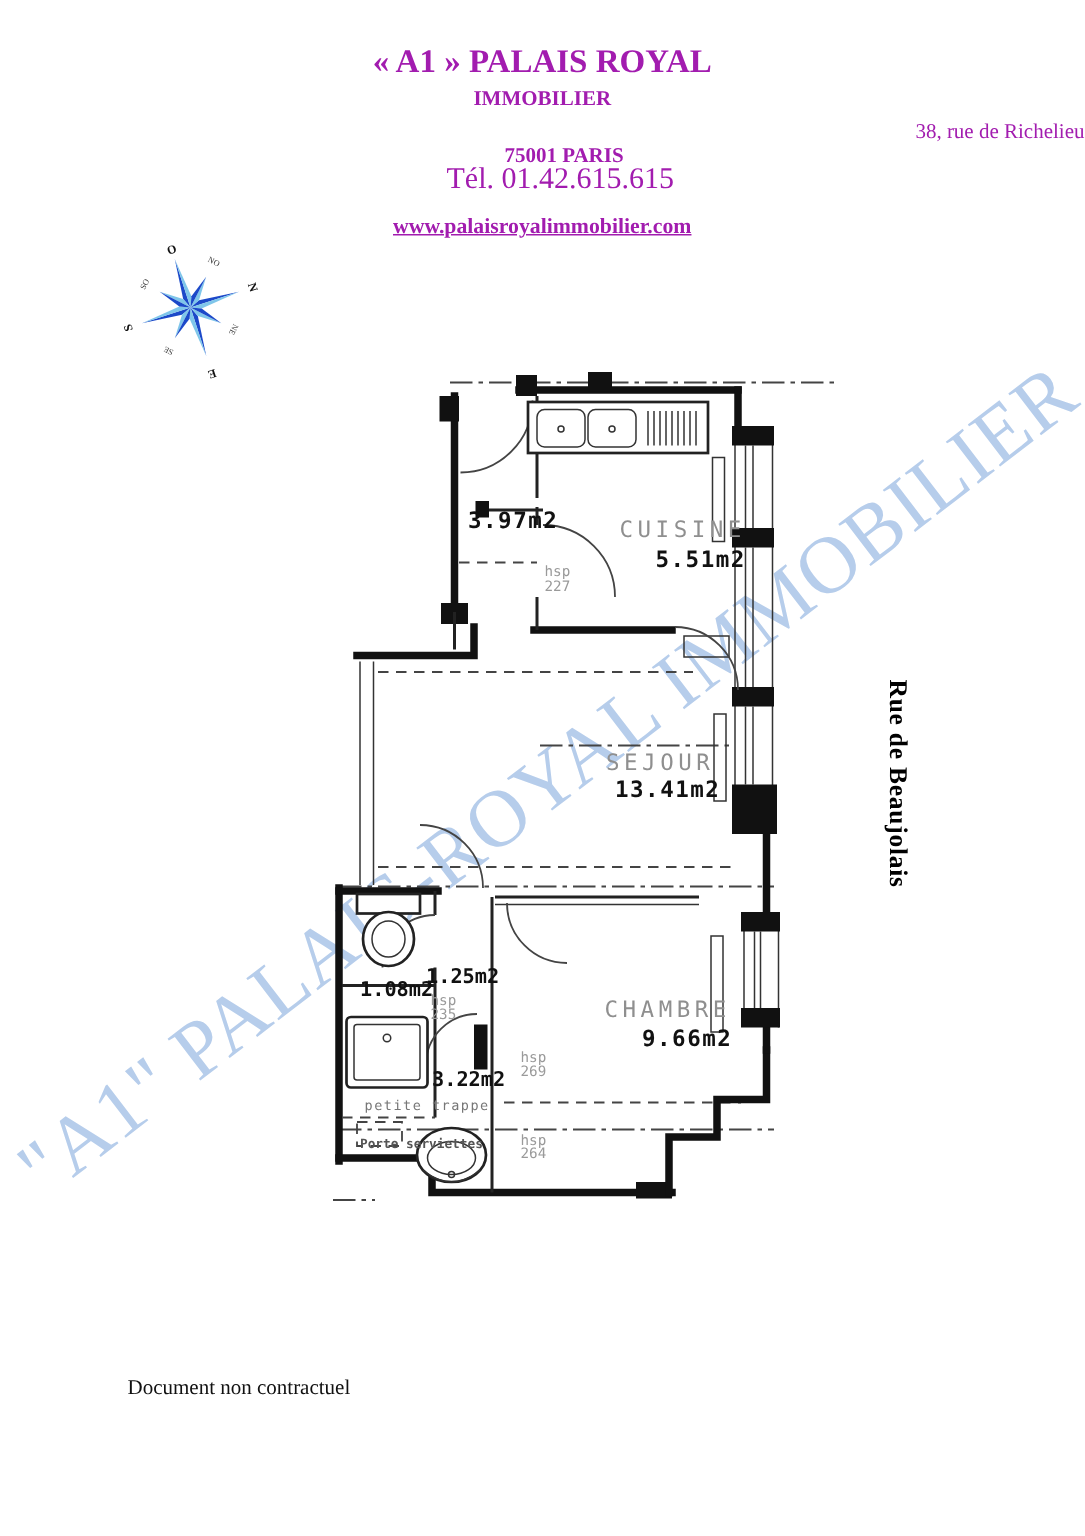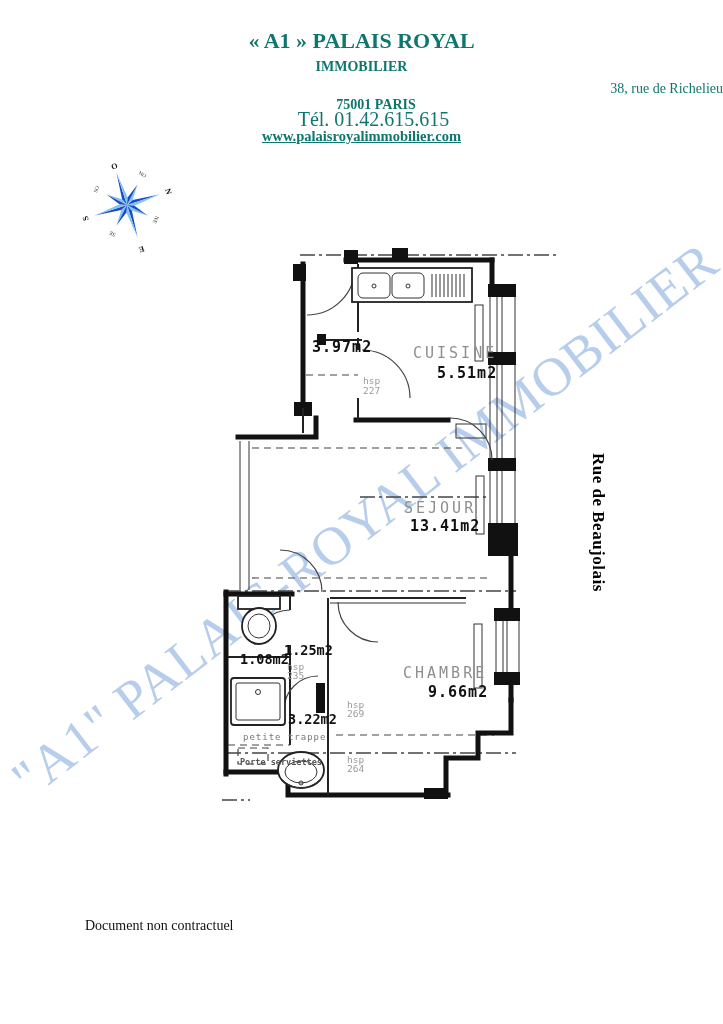--- a/index.html
+++ b/index.html
@@ -1,27 +1,27 @@
 <!DOCTYPE html>
 <html><head>
 <meta charset="utf-8">
 <style>
   html,body{margin:0;padding:0;}
   .page{
     position:relative;width:723px;height:1024px;background:#ffffff;overflow:hidden;
     font-family:"Liberation Serif",serif;
   }
   
-  .header{position:absolute;top:28px;left:0;width:723px;text-align:center;color:#0f766e;}
+  .header{position:absolute;top:28px;left:0;width:723px;text-align:center;color:#a21caf;}
   .hl1{font-size:22px;font-weight:bold;line-height:26px;}
   .hl2{font-size:14px;font-weight:bold;line-height:25px;}
   .hl3{font-size:14px;font-weight:normal;line-height:16px;margin-top:2px;text-align:right;}
   .hl4{font-size:14px;font-weight:bold;line-height:15px;padding-left:29px;}
   .hl5{font-size:20px;font-weight:normal;line-height:15px;margin-left:24px;}
-  .hl6{font-size:14.5px;font-weight:bold;line-height:17px;text-decoration:underline;margin-top:1px;display:inline-block;}
+  .hl6{font-size:14.5px;font-weight:bold;line-height:17px;text-decoration:underline;margin-top:16px;display:inline-block;}
   
   .watermark{
     position:absolute;left:365px;top:520px;
     transform:translate(-50%,-50%) rotate(-37.5deg);
     font-family:"Liberation Serif",serif;
     font-size:54px;color:#b6cdeb;white-space:nowrap;letter-spacing:1px;
     pointer-events:none;
   }
   
   .street{

